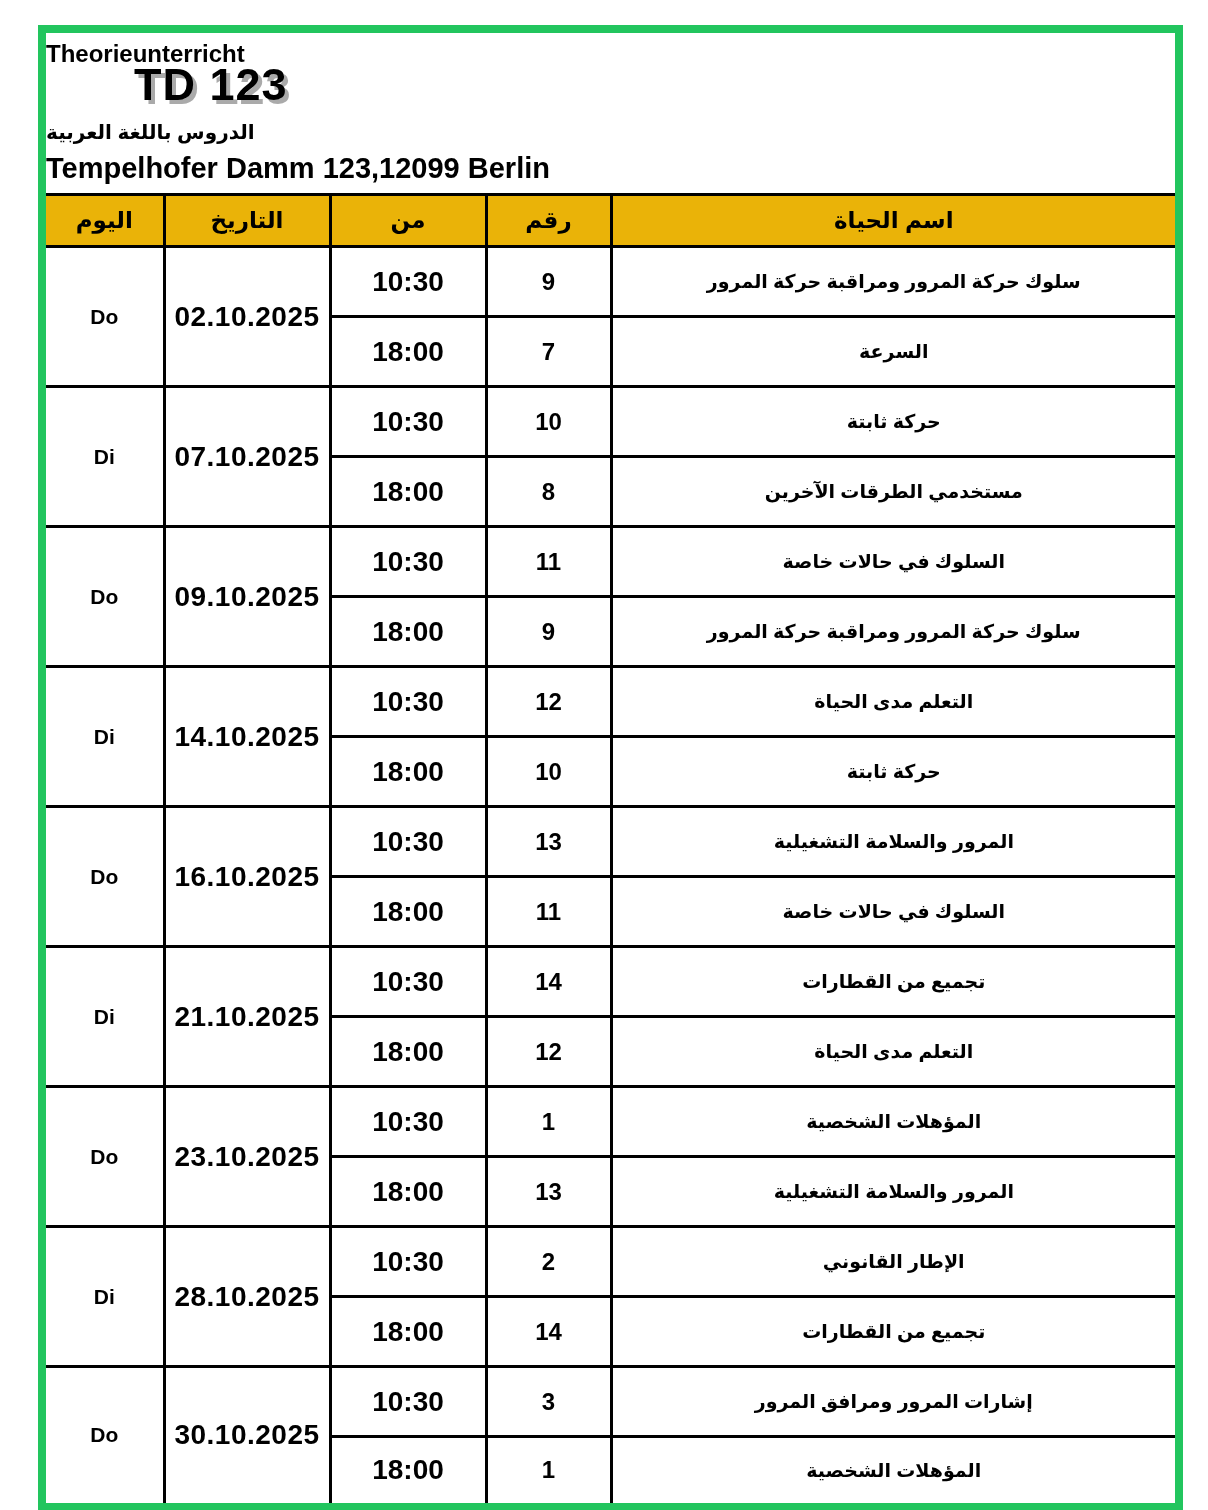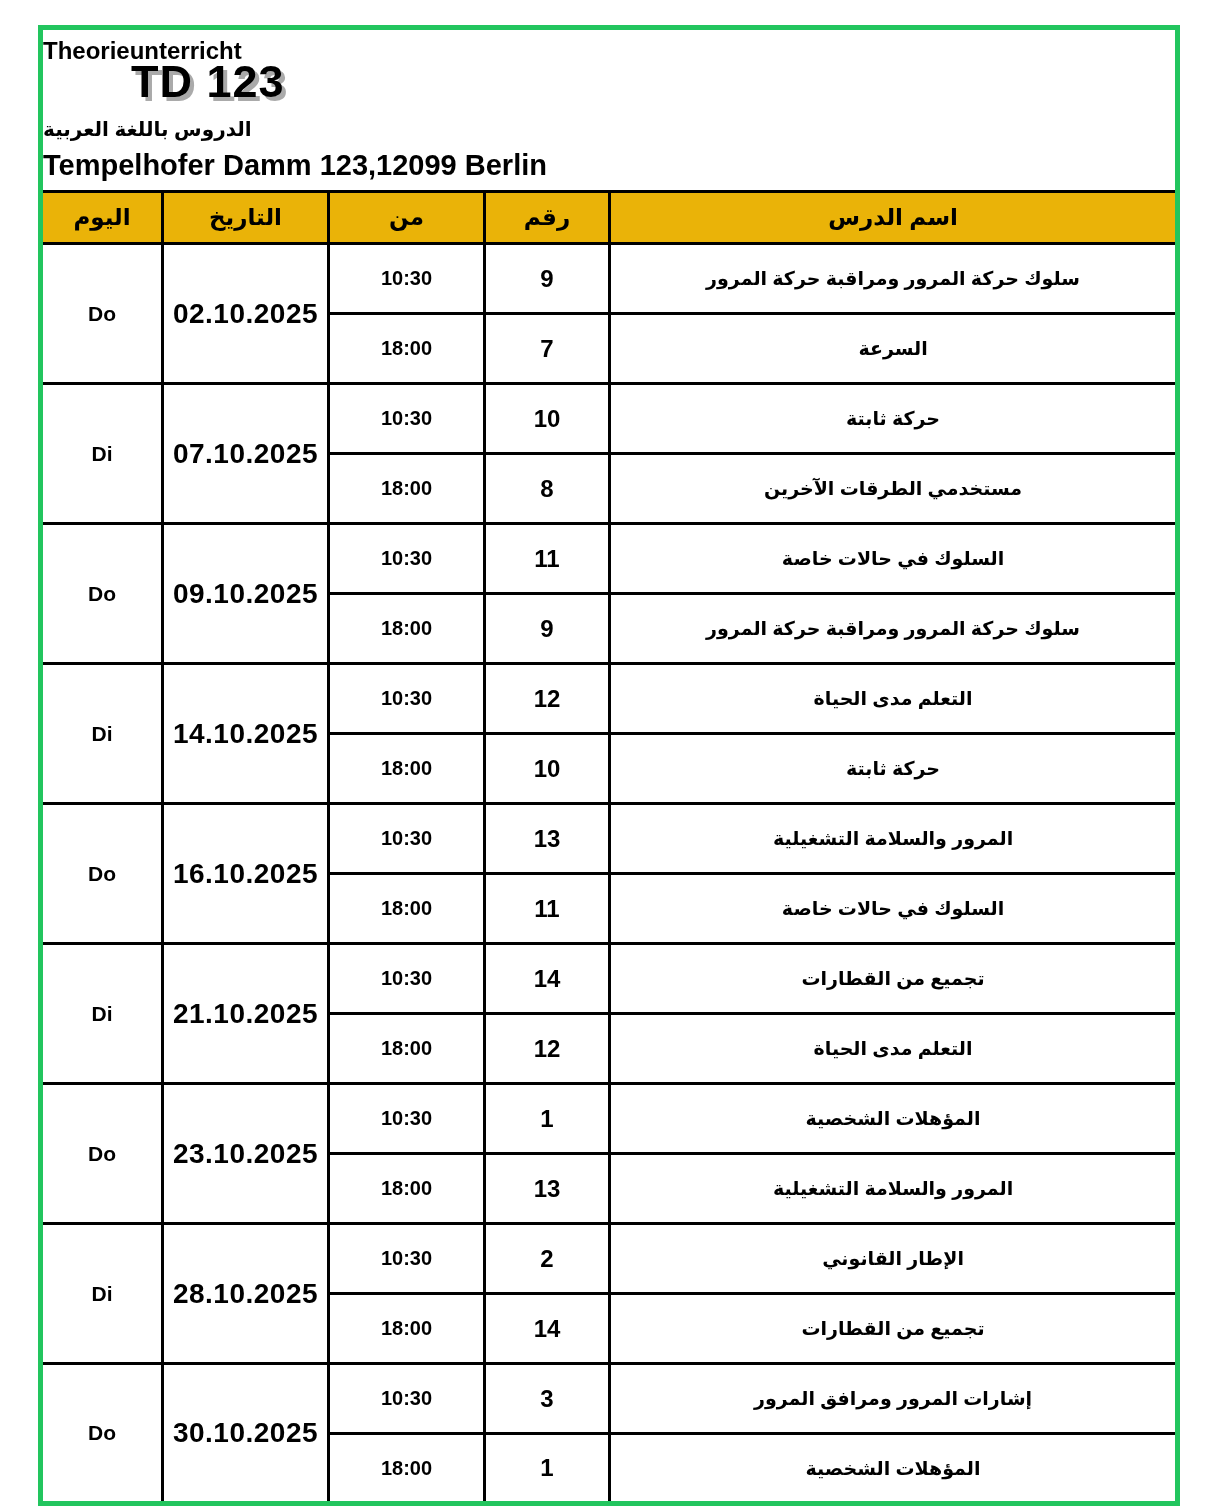--- a/index.html
+++ b/index.html
@@ -11,21 +11,21 @@
   }
   .sheet {
     position: absolute;
     left: 38px; top: 25px;
     width: 1140px;
   }
   table.schedule {
     border-collapse: collapse;
     table-layout: fixed;
     width: 1137px;
-    border: 5px solid #22c55e;
+    border: 8px solid #22c55e;
   }
   table.schedule td, table.schedule th {
     border: 3px solid #000;
     text-align: center;
     vertical-align: middle;
     font-weight: bold;
     overflow: hidden;
   }
   
   td.title-cell {
@@ -51,21 +51,21 @@
   
   tr.col-header th {
     height: 52px;
     background: #eab308;
     font-size: 23px;
   }
   
   tr.session-row td { height: 70px; background: #fff; }
   td.day-cell   { font-size: 21px; margin-top: 47px; }
   td.date-cell  { font-size: 28px; letter-spacing: 0.5px; }
-  td.time-cell  { font-size: 20px; }
+  td.time-cell  { font-size: 28px; }
   td.num-cell   { font-size: 24px; }
   td.lesson-cell{ font-size: 19px; direction: rtl; }
 </style>
 </head>
 <body>
 
 <div class="sheet">
   <table class="schedule">
     <colgroup>
       <col style="width:122px">
@@ -85,21 +85,21 @@
           <div class="title-line-3">Tempelhofer Damm 123,12099 Berlin</div>
         </div>
       </td>
     </tr>
 
     <tr class="col-header">
       <th dir="rtl">اليوم</th>
       <th dir="rtl">التاريخ</th>
       <th dir="rtl">من</th>
       <th dir="rtl">رقم</th>
-      <th dir="rtl">اسم الدرس</th>
+      <th dir="rtl">اسم الحياة</th>
     </tr>
 
     <tr class="session-row">
       <td class="day-cell" rowspan="2">Do</td>
       <td class="date-cell" rowspan="2">02.10.2025</td>
       <td class="time-cell">10:30</td>
       <td class="num-cell">9</td>
       <td class="lesson-cell">سلوك حركة المرور ومراقبة حركة المرور</td>
     </tr>
     <tr class="session-row">

